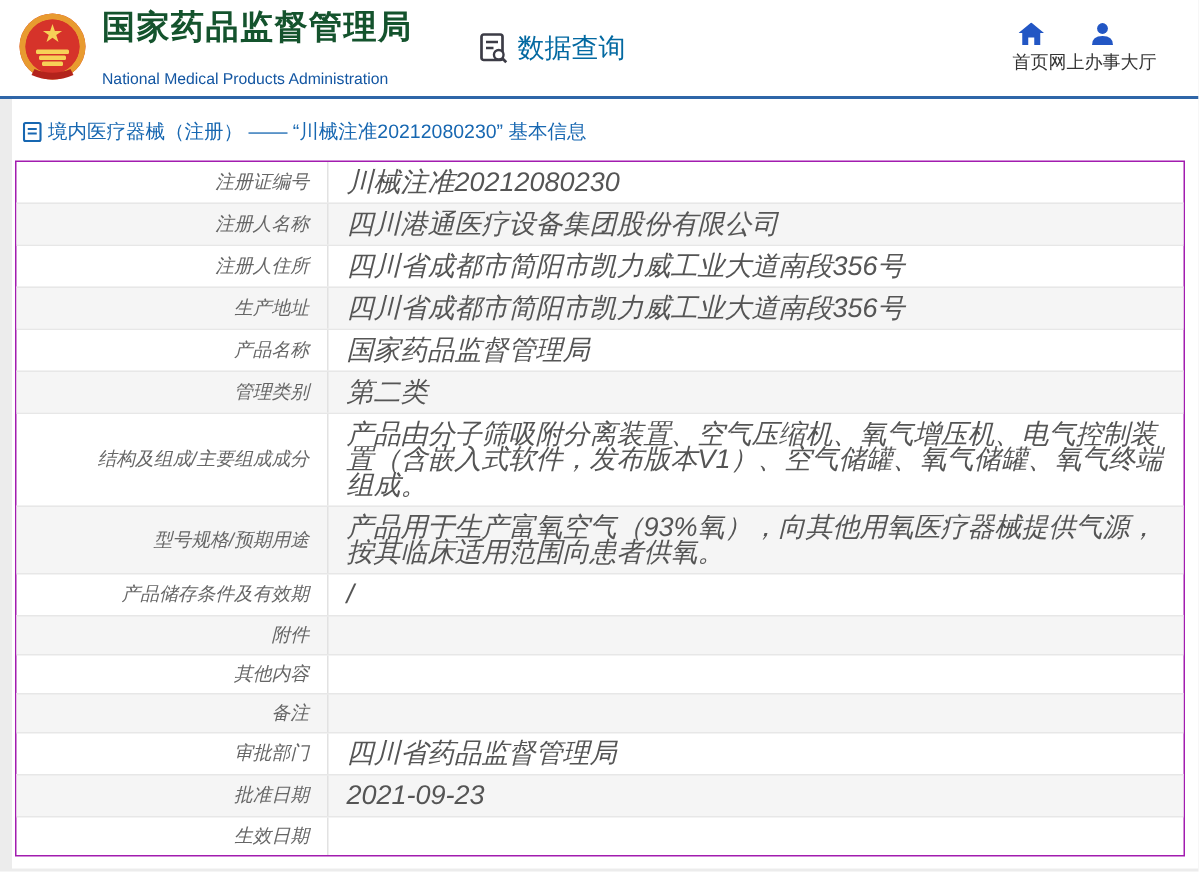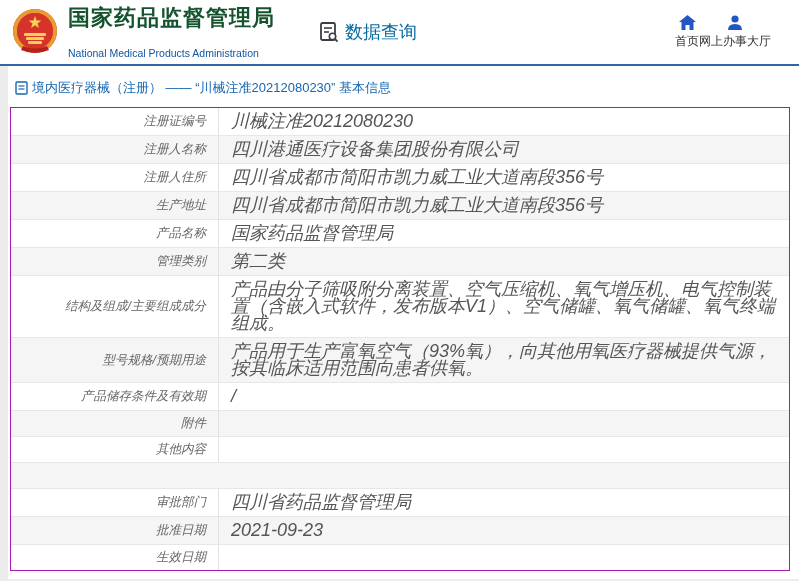--- a/index.html
+++ b/index.html
@@ -189,20 +189,23 @@
       </div>
       <div class="row">
         <div class="cell-label">
           <span>其他内容</span>
         </div>
         <div class="cell-value">
           <span></span>
         </div>
       </div>
       <div class="row">
+        <div class="cell-label">
+          <span>备注</span>
+        </div>
         <div class="cell-value">
           <span></span>
         </div>
       </div>
       <div class="row">
         <div class="cell-label">
           <span>审批部门</span>
         </div>
         <div class="cell-value">
           <span>四川省药品监督管理局</span>

